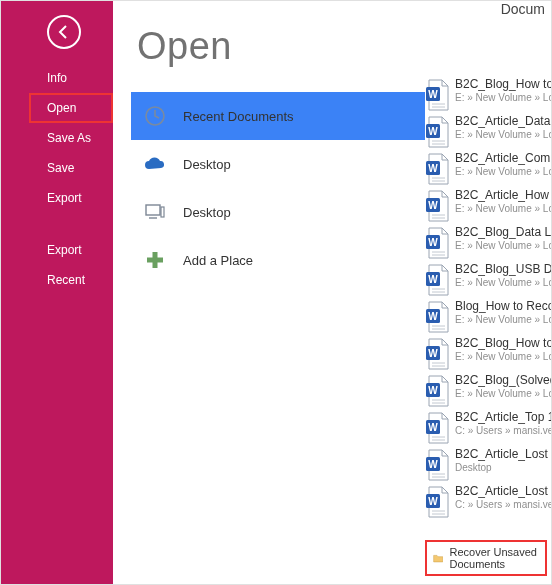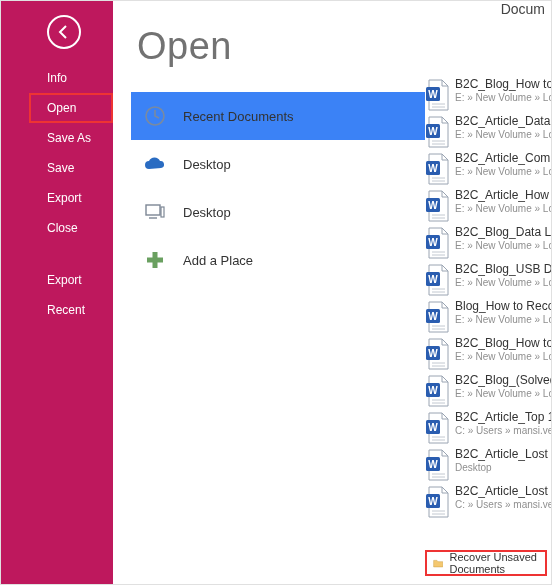--- a/index.html
+++ b/index.html
@@ -49,21 +49,21 @@
   .file-txt { overflow:hidden; }
   .file-name {
     font-size:12px; color:#333; white-space:nowrap; overflow:hidden; text-overflow:clip;
   }
   .file-path {
     font-size:10px; color:#8f8f8f; white-space:nowrap; overflow:hidden; text-overflow:clip;
     margin-top:1px;
   }
 
   .recover-bar {
-    position:absolute; left:424px; right:4px; bottom:8px; height:26px;
+    position:absolute; left:424px; right:4px; bottom:8px; height:36px;
     border:2px solid #e33; display:flex; align-items:center; padding-left:6px;
     font-size:11px; color:#333; cursor:pointer;
   }
   .recover-bar .rico { width:16px; height:14px; margin-right:6px; }
 
   
   svg { display:block; }
 </style>
 </head>
 <body>
@@ -75,21 +75,20 @@
     <svg viewBox="0 0 16 16">
       <path d="M10 2 L4 8 L10 14" stroke="#fff" stroke-width="2" fill="none"></path>
     </svg>
   </div>
   <div class="nav" id="nav-main">
       <div class="nav-item">Info</div>
       <div class="nav-item highlight">Open</div>
       <div class="nav-item">Save As</div>
       <div class="nav-item">Save</div>
       <div class="nav-item">Export</div>
-      <div class="nav-item">Close</div>
     </div>
   <div class="nav" id="nav-tail" style="margin-top:22px;">
       <div class="nav-item">Export</div>
       <div class="nav-item">Recent</div>
     </div>
 </div>
 
 <div class="main">
   <div class="page-title">Open</div>
   <div class="loc-list" id="loc-list">

